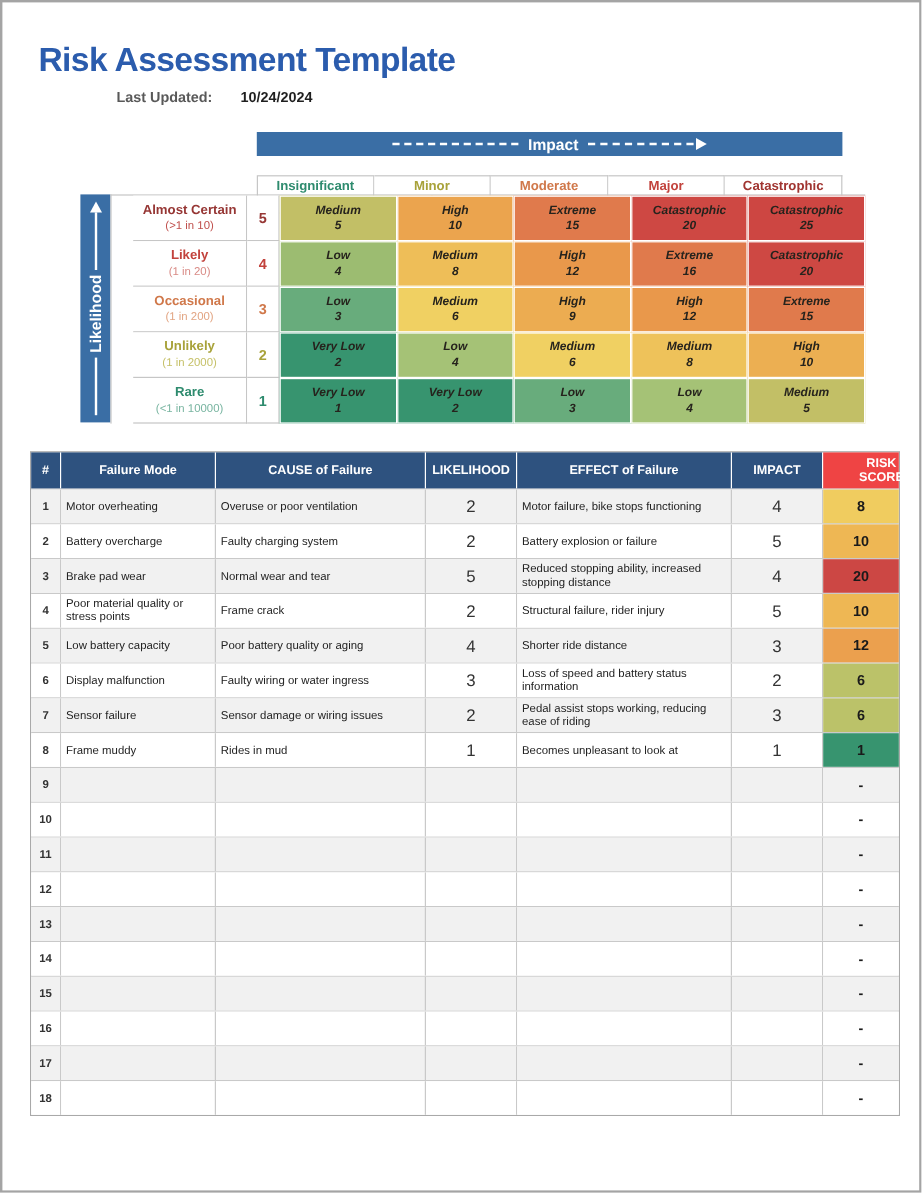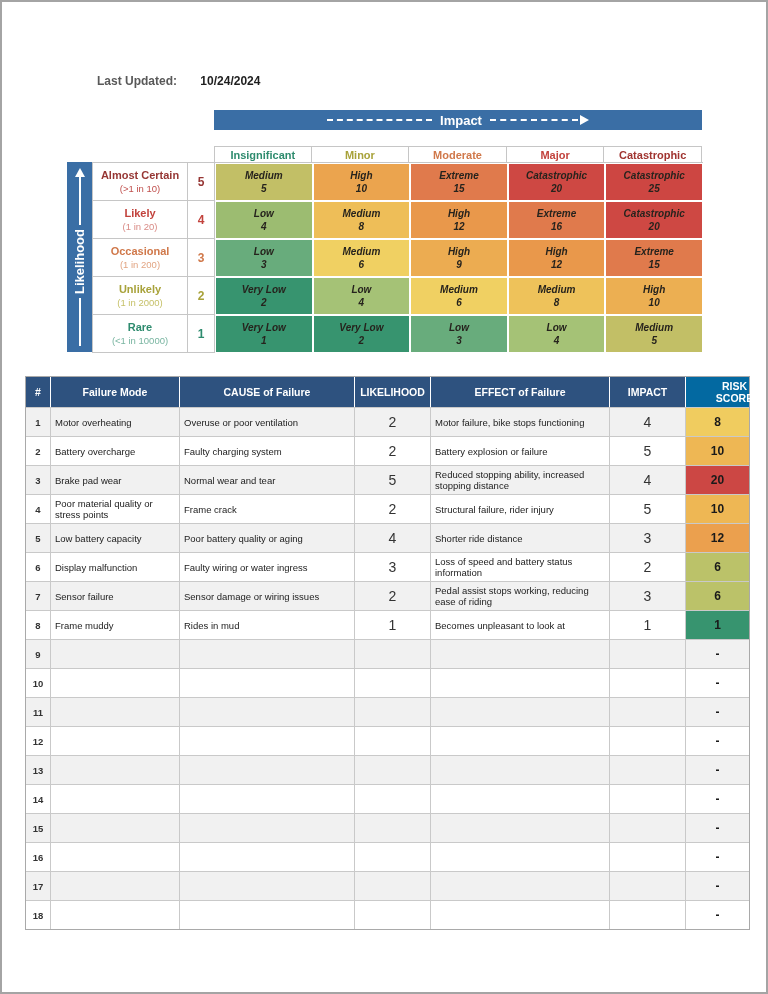--- a/index.html
+++ b/index.html
@@ -31,21 +31,21 @@
     font-weight:bold; font-size:11px;
   }
   .ih-cell:first-child { border-left:1px solid #C6C6C6; }
   .lik-bar {
     position:absolute; left:0; top:52px; width:25px; height:190px; background:#3A6EA5;
     display:flex; flex-direction:column; align-items:center; padding:6px 0;
   }
   .arrow-up { width:0; height:0; border-left:5px solid transparent; border-right:5px solid transparent; border-bottom:9px solid #fff; }
   .vline { width:0; border-left:2px solid #fff; flex:1; }
   .lik-word { writing-mode:vertical-rl; transform:rotate(180deg); color:#fff; font-size:13px; font-weight:bold; padding:4px 0; }
-  .mx-body { position:absolute; left:25px; top:52px; border-left:1px solid #C6C6C6; border-top:1px solid #C6C6C6; }
+  .mx-body { position:absolute; left:25px; top:52px; border-left:1px solid #C6C6C6; border-top:1px solid #C6C6C6;padding-left:18px; }
   .mx-row { display:grid; grid-template-columns:95px 27px repeat(5, 97.6px); height:38px; }
   .mx-lab {
     background:#fff; border-right:1px solid #C6C6C6; border-bottom:1px solid #C6C6C6;
     display:flex; flex-direction:column; align-items:center; justify-content:center; line-height:13px;
   }
   .mx-lab .l1 { font-size:11px; font-weight:bold; }
   .mx-lab .l2 { font-size:9.5px; }
   .mx-num {
     background:#fff; border-right:1px solid #C6C6C6; border-bottom:1px solid #C6C6C6;
     display:flex; align-items:center; justify-content:center; font-size:12px; font-weight:bold;
@@ -56,39 +56,40 @@
   }
 
   
   .rtable { position:absolute; left:23px; top:374px; width:725px; border:1px solid #A9A9A9; }
   .tgrid { display:grid; grid-template-columns:25px 129px 175px 76px 179px 76px 63px; }
   .thead { height:30px; }
   .th {
     background:#2E527F; color:#fff; font-size:10.5px; font-weight:bold; text-align:center; line-height:12px;
     display:flex; align-items:center; justify-content:center; border-right:1px solid #fff;
   }
-  .th.risk { background:#0369a1; border-right:none;padding-left:34px; }
+  .th.risk { background:#ef4444; border-right:none;padding-left:34px; }
   .trow { height:29px; border-top:1px solid #C9C9C9; }
   .trow:nth-child(odd) .td { background:#F1F1F1; }
   .td {
     background:#fff; border-right:1px solid #C9C9C9; display:flex; align-items:center;
     font-size:9.5px; color:#222; padding:1px 4px; line-height:11px; overflow:hidden;
   }
   .td.num { justify-content:center; font-weight:600; font-size:9.5px; color:#333; }
   .td.big { justify-content:center; font-size:14px; font-weight:400; color:#333; }
   .td.risk { justify-content:center; font-size:12px; font-weight:bold; color:#1a1a1a; border-right:none; }
 
   
   .footer { position:absolute; left:25px; top:954px; width:719px; display:flex; justify-content:space-between; font-size:10.5px; color:#7F7F7F; }
 </style>
 </head>
 <body>
 
 <div class="page">
 
+  <div class="title">Risk Assessment Template</div>
   <div class="updated">
     <span class="lab">Last Updated:</span>
     <span class="val">10/24/2024</span>
   </div>
 
   <div class="matrix">
 
     <div class="impact-bar">
       <span class="hline"></span>
       <span>Impact</span>

